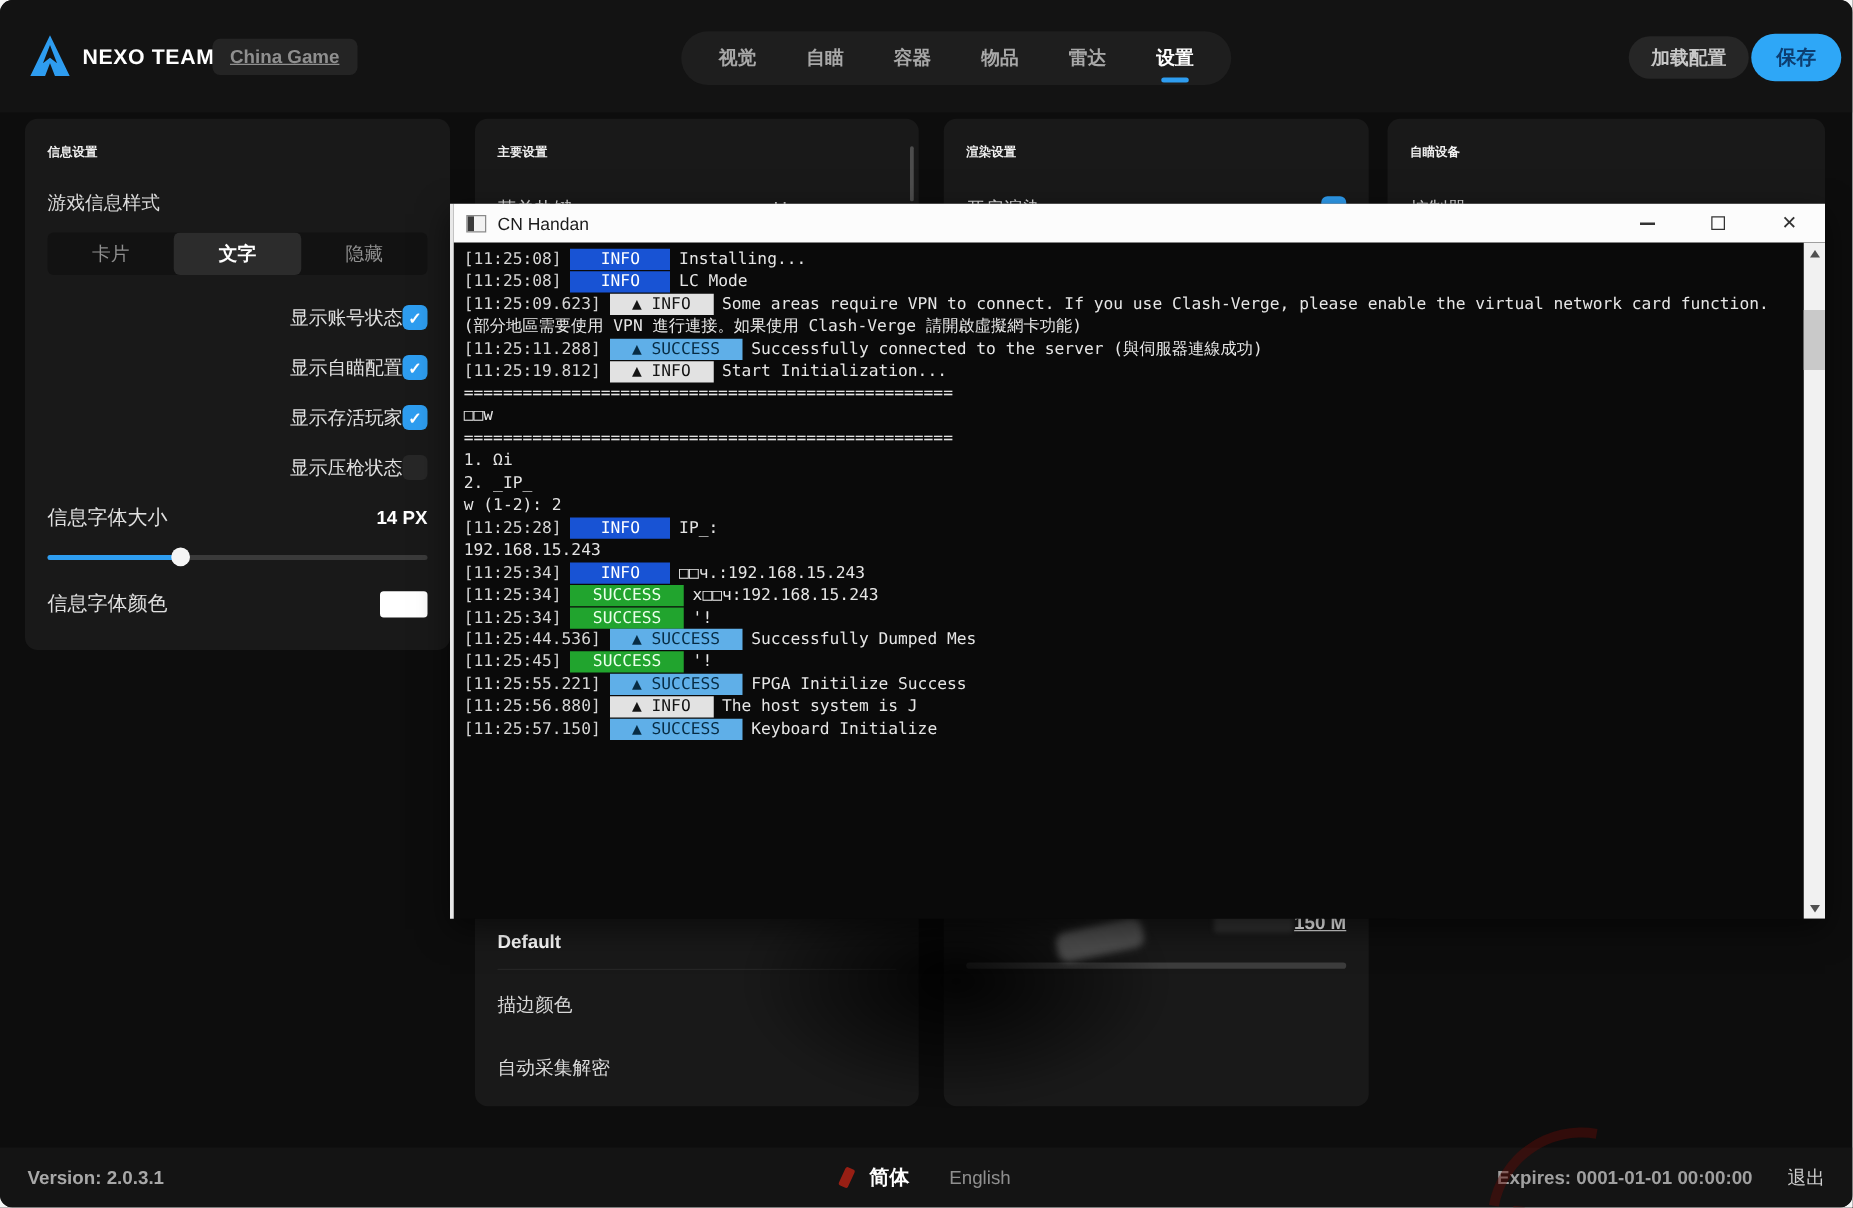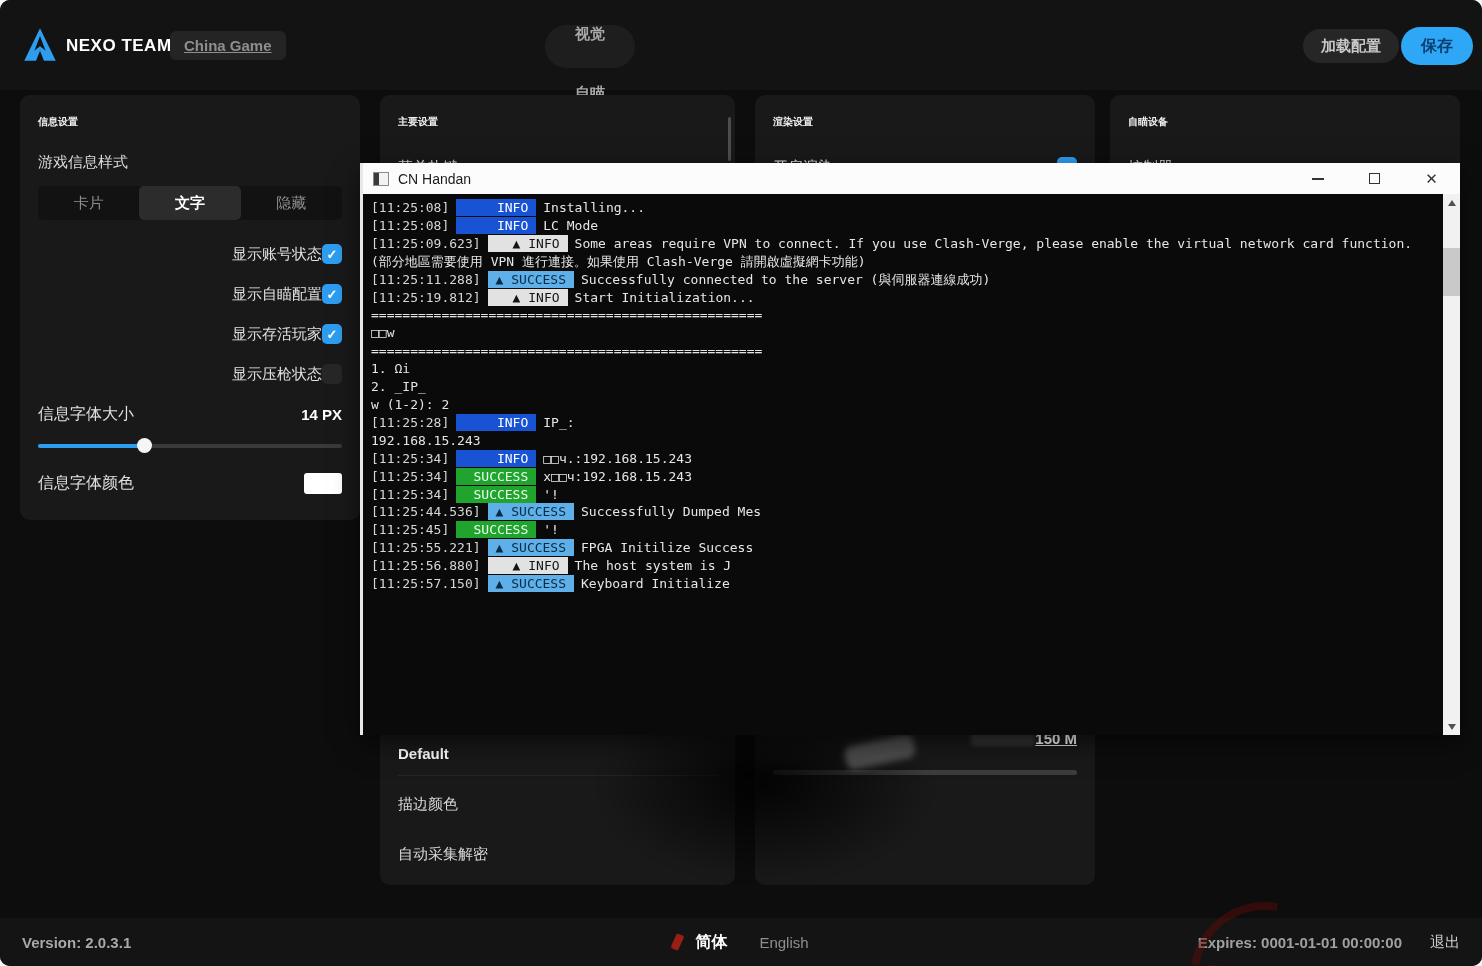--- a/index.html
+++ b/index.html
@@ -7,21 +7,21 @@
   .app{position:relative;width:1482px;height:966px;background:#0d0d0d;overflow:hidden;
        border-radius:10px;font-family:"Liberation Sans",sans-serif;color:#e0e0e0;}
 
   
   .topbar{position:absolute;left:0;top:0;width:100%;height:90px;background:#131313;}
   .logo{position:absolute;left:22px;top:27px;width:36px;height:36px;}
   .brand{position:absolute;left:66px;top:36px;font-size:17px;font-weight:700;color:#fff;letter-spacing:.5px;}
   .brand-tag{position:absolute;left:170px;top:31px;padding:6px 14px;background:#242424;border-radius:6px;
              color:#8f8f8f;font-size:15px;font-weight:700;text-decoration:underline;}
   .nav{position:absolute;left:545px;top:25px;height:43px;background:#1e1e1e;border-radius:22px;
-       display:flex;align-items:center;gap:40px;padding:0 30px;flex-direction:column;}
+       display:flex;align-items:center;gap:40px;padding:0 30px;}
   .nav-item{position:relative;font-size:15px;font-weight:700;color:#a8a8a8;cursor:pointer;}
   .nav-item.active{color:#ffffff;}
   .nav-underline{position:absolute;left:50%;transform:translateX(-50%);bottom:-10px;width:22px;height:4px;
                  background:#2e9df0;border-radius:2px;}
   .btn{position:absolute;display:flex;align-items:center;justify-content:center;border-radius:18px;
        font-size:15px;font-weight:700;cursor:pointer;}
   .btn-load{left:1303px;top:29px;height:34px;padding:0 18px;background:#262626;color:#c8c8c8;}
   .btn-save{left:1401px;top:27px;height:38px;padding:0 20px;background:#2ea7f7;color:#0c3d70;font-size:16px;border-radius:19px;}
 
   
@@ -74,21 +74,21 @@
   .ctitle{font-size:14px;color:#1c1c1c;}
   .cctrls{margin-left:auto;display:flex;height:31px;}
   .cctrl{width:57px;height:31px;display:flex;align-items:center;justify-content:center;cursor:pointer;}
   .glyph-min{width:12px;height:2px;background:#333;}
   .glyph-max{width:11px;height:11px;border:1.5px solid #333;}
   .glyph-close{font-size:15px;color:#333;line-height:1;}
   .cbody{position:relative;height:541px;padding:5px 30px 0 8px;font-family:"DejaVu Sans Mono",monospace;
          font-size:13px;line-height:17.9px;color:#e4e4e4;overflow:hidden;}
   .cline{white-space:pre-wrap;word-break:break-word;}
   .ctime{color:#d6d6d6;}
-  .badge{display:inline-block;min-width:80px;text-align:right;padding:0 8px;margin:0 7px;height:17px;line-height:17px;}
+  .badge{display:inline-block;min-width:80px;text-align:center;padding:0 18px;margin:0 7px;height:17px;line-height:17px;}
   .b-blue{background:#1853d4;color:#ffffff;}
   .b-lblue{background:#5fafe8;color:#072c44;}
   .b-light{background:#e2e2e2;color:#141414;}
   .b-green{background:#21a42e;color:#eaffea;}
   .cmsg{color:#e6e6e6;}
   .cscroll{position:absolute;right:0;top:0;width:17px;height:100%;background:#f1f1f1;}
   .sarrow{position:absolute;left:0;width:17px;height:17px;display:flex;align-items:center;justify-content:center;cursor:pointer;}
   .sarrow.up{top:0;}
   .sarrow.down{bottom:0;}
   .tri-up{width:0;height:0;border-left:4px solid transparent;border-right:4px solid transparent;border-bottom:6px solid #515151;}

